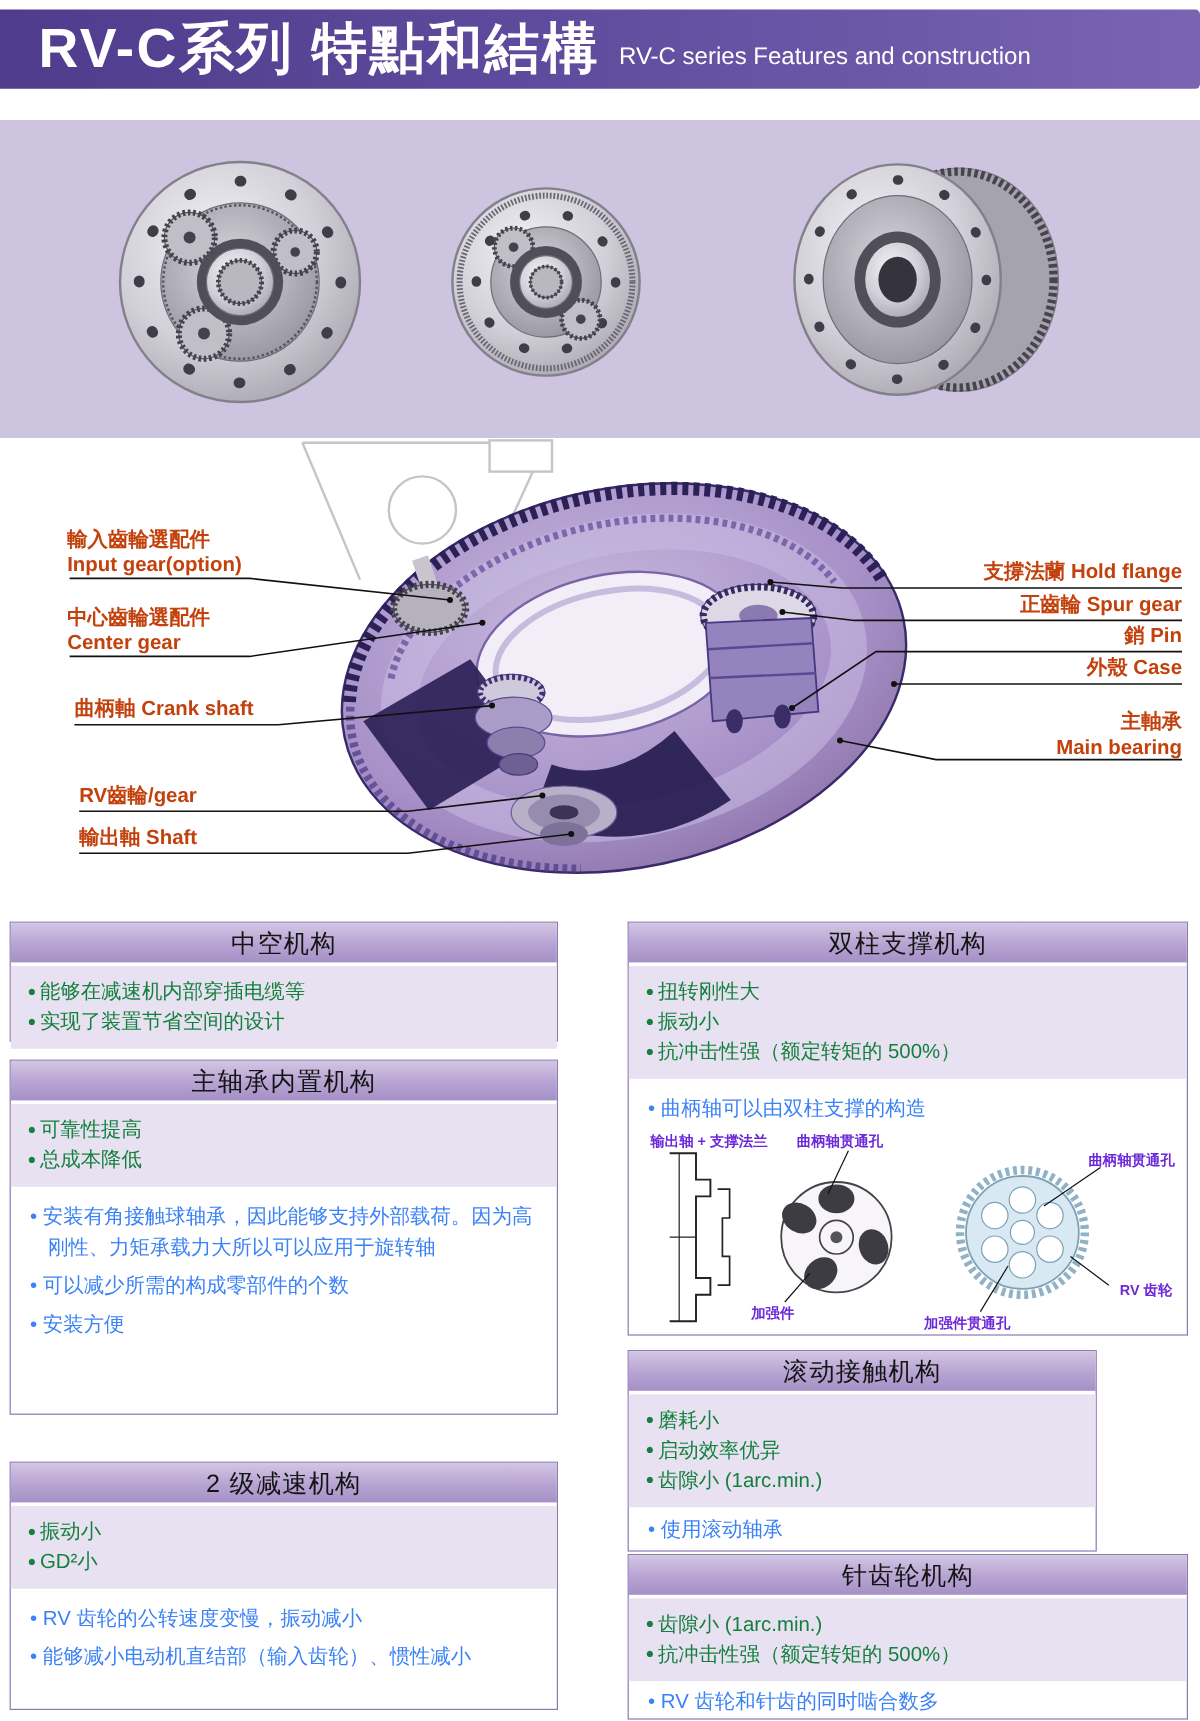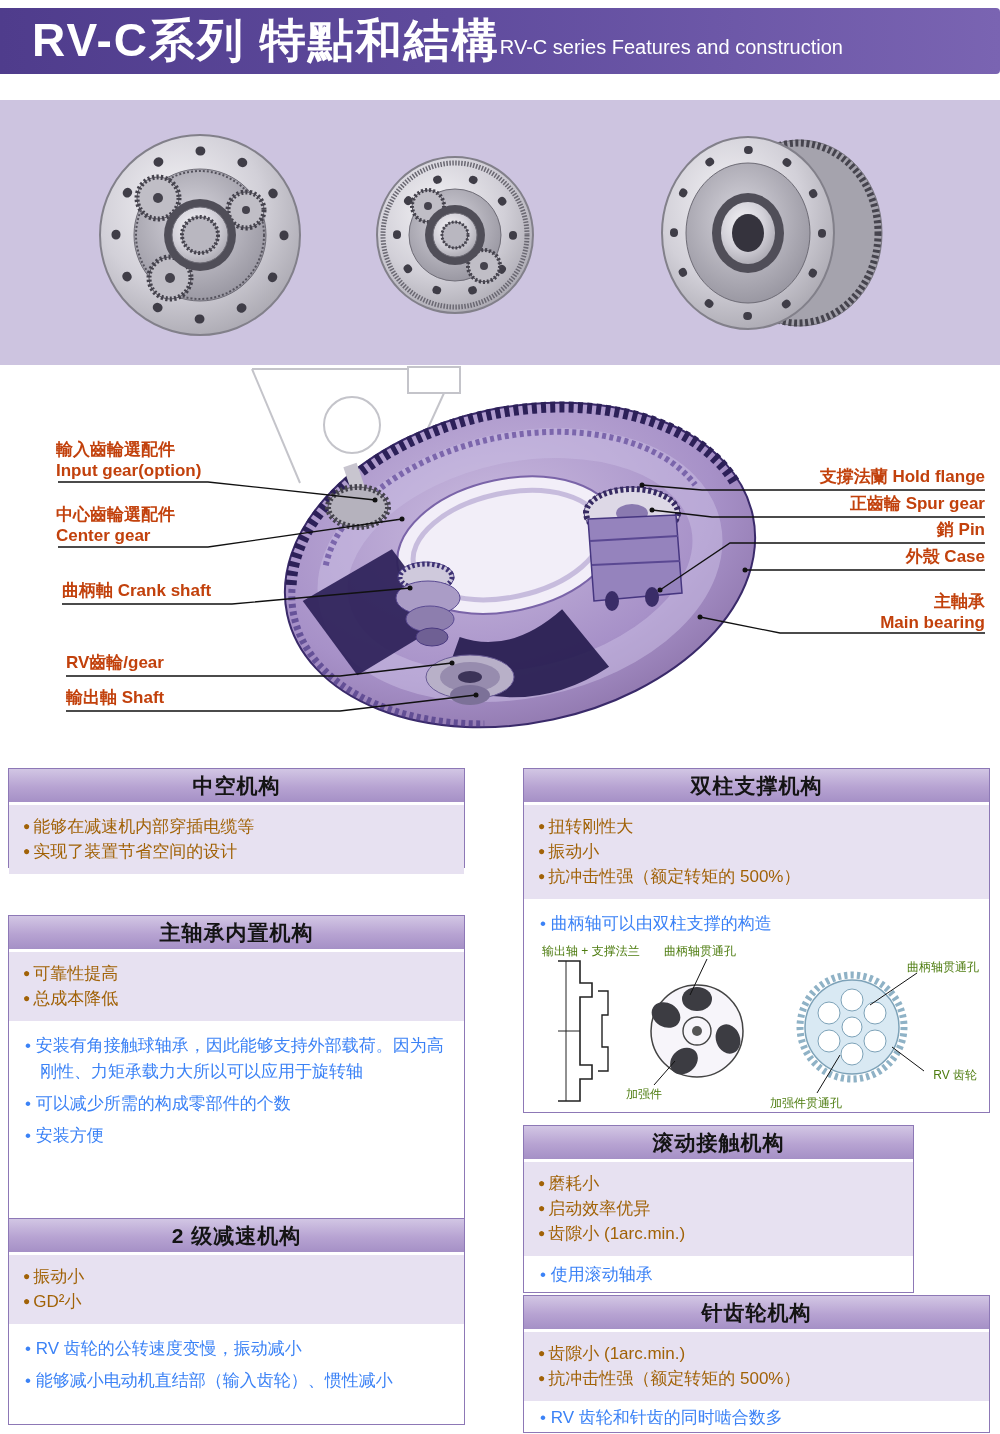--- a/index.html
+++ b/index.html
@@ -11,50 +11,50 @@
   .page{position:relative;width:1000px;height:1434px}
 
   
   .top-bar{
     position:absolute;left:0;top:8px;width:1000px;height:66px;
     background:linear-gradient(90deg,#4f3c8c 0%,#5f4b9d 45%,#7a64b2 100%);
     display:flex;align-items:center;padding-left:32px;box-sizing:border-box;
     border-radius:0 4px 4px 0;
   }
   .top-title-cn{font-size:46px;font-weight:bold;color:#fff;letter-spacing:2px;white-space:nowrap}
-  .top-title-en{font-size:20px;color:#fff;margin-left:0;padding-top:12px;white-space:nowrap}
+  .top-title-en{font-size:20px;color:#fff;margin-left:16px;padding-top:12px;white-space:nowrap}
 
   
   .photo-band{position:absolute;left:0;top:100px;width:1000px;height:265px;background:#cdc4e0}
   .photo-band svg{position:absolute;left:0;top:0}
 
   
   .diagram{position:absolute;left:0;top:365px;width:1000px;height:400px;background:#fff}
   .diagram svg.cutaway{position:absolute;left:0;top:0}
   .dlabel{position:absolute;font-size:17px;font-weight:bold;line-height:21px;white-space:nowrap;color:#c2410c}
   .dlabel-right{text-align:right}
 
   
   .box{position:absolute;border:1px solid #8d78b6;background:#fff;box-sizing:border-box}
   .box-header{
     height:33px;display:flex;align-items:center;justify-content:center;
     background:linear-gradient(180deg,#d2c6e4 0%,#b7a3d2 55%,#a590c6 100%);
-    font-size:21px;font-weight:bold;color:#141414;letter-spacing:1px;
+    font-size:21px;font-weight:normal;color:#141414;letter-spacing:1px;
   }
   .box-hl{background:#e7e1f1;margin-top:3px;padding:9px 12px 10px 14px}
-  .hl-item{display:flex;font-size:17px;line-height:25px;color:#a16207}
+  .hl-item{display:flex;font-size:17px;line-height:25px;color:#15803d}
   .hl-item::before{content:"●";font-size:12px;line-height:25px;margin-right:3px}
   .box-notes{padding:12px 10px 6px 16px}
   .note-item{font-size:17px;line-height:26px;margin-bottom:6px;padding-left:15px;text-indent:-15px;color:#3b82f6}
   .note-item::before{content:"• "}
 
   
   .mini-diagram{position:relative;height:172px;margin:2px 8px 6px 8px}
   .mini-diagram svg{position:absolute;left:0;top:0}
-  .mlabel{position:absolute;font-size:12px;font-weight:normal;white-space:nowrap;color:#4d7c0f}
+  .mlabel{position:absolute;font-size:12px;font-weight:bold;white-space:nowrap;color:#6d28d9}
 </style>
 </head>
 <body>
 
 <div class="page">
 
   <header class="top-bar">
     <span class="top-title-cn">RV-C系列 特點和結構</span>
     <span class="top-title-en">RV-C series Features and construction</span>
   </header>
@@ -243,21 +243,21 @@
   </div>
 
   <section class="box" style="left:8px;top:768px;width:457px;height:100px">
     <div class="box-header">中空机构</div>
     <div class="box-hl">
       <div class="hl-item">能够在减速机内部穿插电缆等</div>
       <div class="hl-item">实现了装置节省空间的设计</div>
     </div>
   </section>
 
-  <section class="box" style="left:8px;top:915px;width:457px;height:336px">
+  <section class="box" style="left:8px;top:883px;width:457px;height:296px">
     <div class="box-header">主轴承内置机构</div>
     <div class="box-hl">
       <div class="hl-item">可靠性提高</div>
       <div class="hl-item">总成本降低</div>
     </div>
     <div class="box-notes">
       <div class="note-item">安装有角接触球轴承，因此能够支持外部载荷。因为高刚性、力矩承载力大所以可以应用于旋转轴</div>
       <div class="note-item">可以减少所需的构成零部件的个数</div>
       <div class="note-item">安装方便</div>
     </div>

